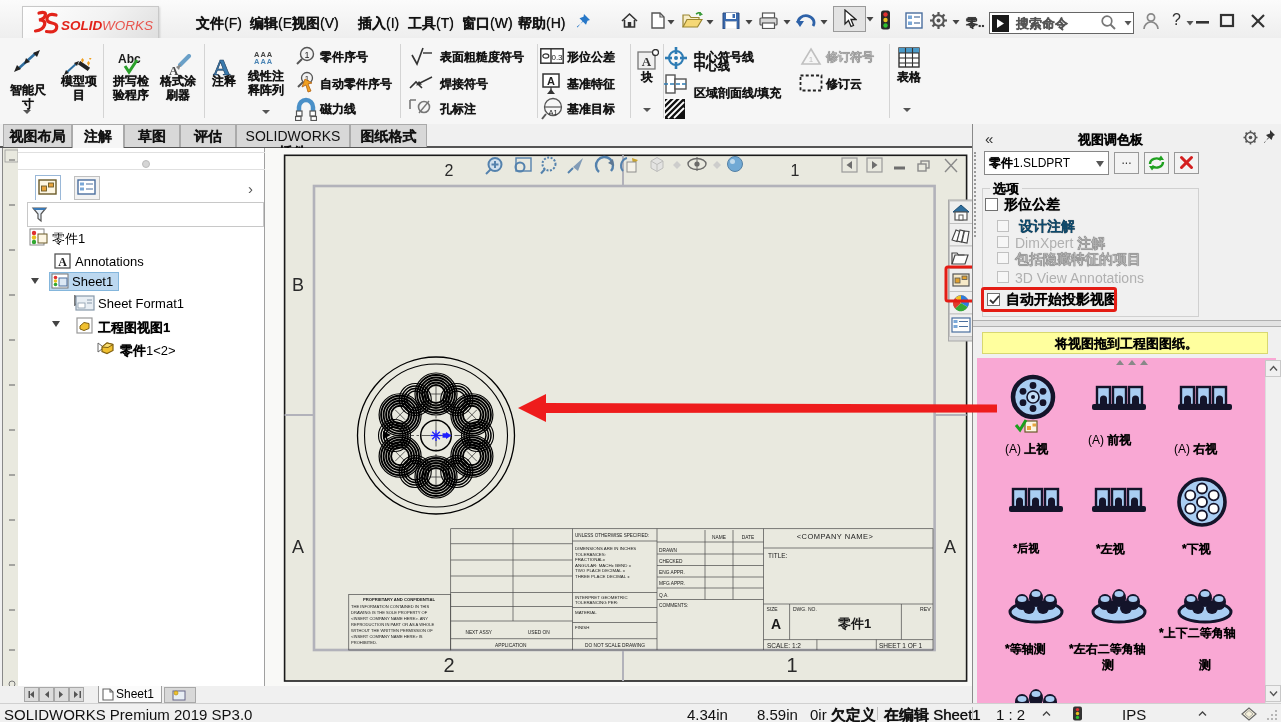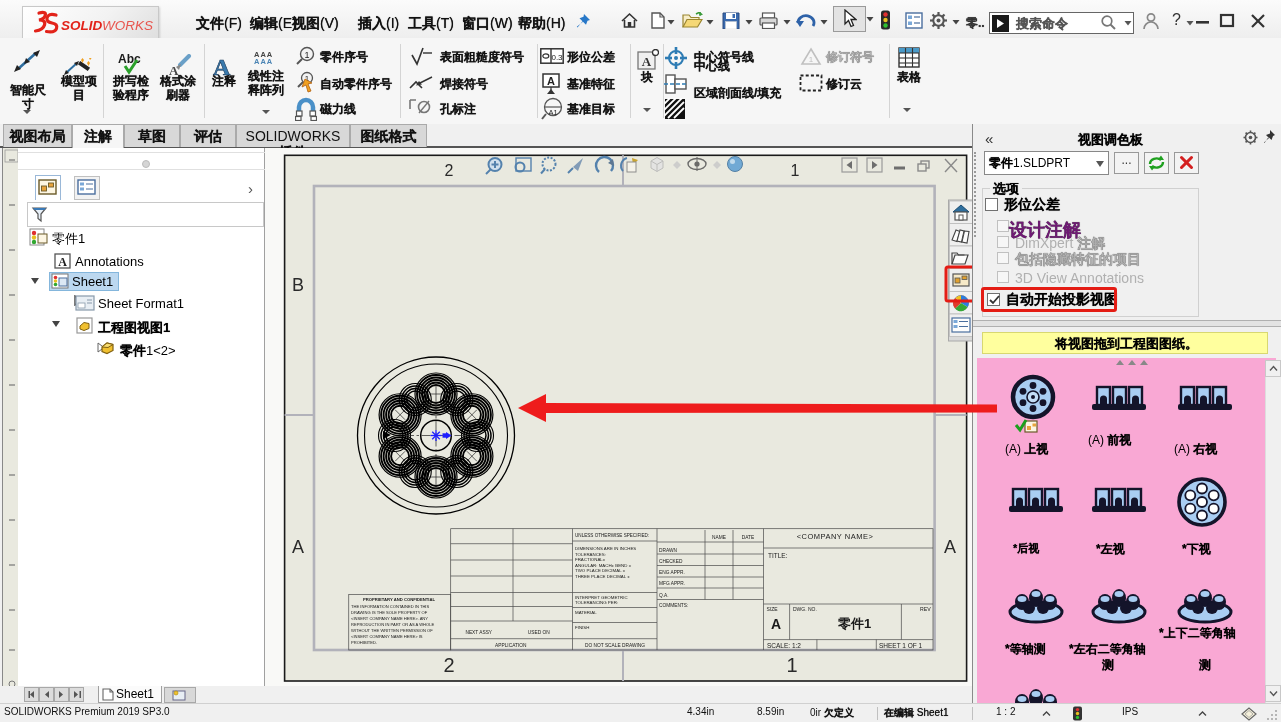--- a/index.html
+++ b/index.html
@@ -24,21 +24,21 @@
 #ruler{position:absolute;left:424px;top:4px;width:547px;height:19px;background:#e9e9e0;border-top:1px solid #888;border-left:1px solid #888;border-bottom:1px solid #fff;border-right:1px solid #fff}
 
 #leftstrip{position:absolute;left:2px;top:148px;width:17px;height:538px;background:#e9e9df;border-right:1px solid #888;border-left:1px solid #888}
 #tree{position:absolute;left:18px;top:148px;width:247px;height:538px;background:#ffffff;border-right:1px solid #a0a0a0}
 .trow{position:absolute;font-size:13px;color:#000;white-space:nowrap}
 #viewport{position:absolute;left:265px;top:148px;width:707px;height:538px;background:#f9f9f7}
 #taskpane{position:absolute;left:972px;top:124px;width:309px;height:579px;background:#f0f0f0;border-left:1px solid #8a8a8a}
 
 #sheettabs{position:absolute;left:0;top:686px;width:972px;height:17px;background:#f0f0f0}
 #statusbar{position:absolute;left:0;top:703px;width:1281px;height:19px;background:#f0f0f0;border-top:1px solid #d0d0d0;font-size:13px;color:#111}
-.st{position:absolute;top:2px;font-size:10px;white-space:nowrap}
+.st{position:absolute;top:2px;font-size:15px;white-space:nowrap}
 </style></head>
 <body>
 <div id="stage">
 
 <div id="titlebar">
   <div id="logo">
     <svg width="135" height="34" viewBox="0 0 135 34">
       <g fill="none" stroke="#e2231a" stroke-width="3.2" stroke-linecap="round">
         <path d="M16 6 q8 -2 6 3 q-1 3 -6 4 q7 0 5.5 5 q-1.5 5 -9 6"></path>
         <path d="M33 8 q-8 -2 -9 3 q-0.8 4 5 5 q6 1 4.5 5.5 q-1.5 4.5 -10 3"></path>
@@ -814,21 +814,21 @@
         <line x1="2.5" y1="2.5" x2="12.5" y2="12.5"></line>
         <line x1="12.5" y1="2.5" x2="2.5" y2="12.5"></line>
       </g>
   </svg>
 
   <div class="abs" style="left:9px;top:64px;width:217px;height:129px;border:1px solid #d0d0d0"></div>
   <span class="abs cjk" style="left:17px;top:56px;font-size:13px;background:#f0f0f0;padding:0 3px">选项</span>
   <div class="abs" style="left:12px;top:74px;width:13px;height:13px;background:#fff;border:1px solid #707070"></div>
   <span class="abs cjk" style="left:31px;top:72px;font-size:14px">形位公差</span>
   <div class="abs" style="left:24px;top:96px;width:12px;height:12px;background:#f6f6f6;border:1px solid #c0c0c0"></div>
-  <span class="abs cjk" style="left:36px;top:94px;font-size:18px;color:#701a75">设计注解</span>
+  <span class="abs cjk" style="left:46px;top:94px;font-size:14px;color:#0c4a6e">设计注解</span>
   <div class="abs" style="left:24px;top:112px;width:12px;height:12px;background:#f6f6f6;border:1px solid #c0c0c0"></div>
   <span class="abs" style="left:42px;top:111px;font-size:14px;color:#b0b0b0">DimXpert <span class="cjk">注解</span></span>
   <div class="abs" style="left:24px;top:128px;width:12px;height:12px;background:#f6f6f6;border:1px solid #c0c0c0"></div>
   <span class="abs cjk" style="left:42px;top:127px;font-size:14px;color:#b0b0b0">包括隐藏特征的项目</span>
   <div class="abs" style="left:24px;top:147px;width:12px;height:12px;background:#f6f6f6;border:1px solid #c0c0c0"></div>
   <span class="abs" style="left:42px;top:146px;font-size:14px;color:#b0b0b0">3D View Annotations</span>
   <div class="abs" style="left:14px;top:169px;width:13px;height:13px;background:#fff;border:1px solid #707070"></div>
   <svg class="abs" style="left:16px;top:171px" width="11" height="10" viewBox="0 0 11 10">
       <polyline points="1,5 4,8 10,1" fill="none" stroke="#333" stroke-width="1.8"></polyline>
     </svg>

